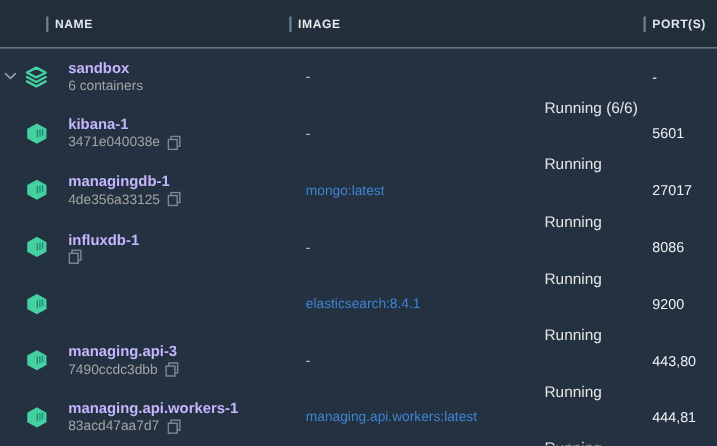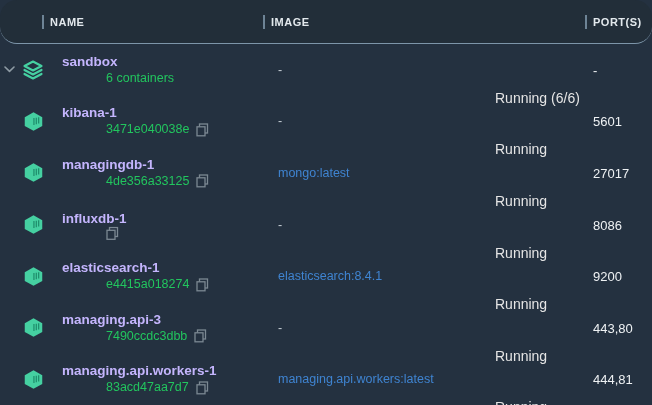--- a/index.html
+++ b/index.html
@@ -8,41 +8,40 @@
     background:#243140;
     font-family:"Liberation Sans","DejaVu Sans",sans-serif;
     -webkit-font-smoothing:antialiased;
   }
   .table{width:652px;height:405px;position:relative;background:#243140;}
 
   
   .thead{
     position:relative;height:43px;background:#222e39;
     border-bottom:1px solid #7d95a9;
-    border-radius:17px;
   }
   .hcell{
     position:absolute;top:0;height:43px;display:flex;align-items:center;
     cursor:pointer;
   }
   .hbar{display:inline-block;width:2px;height:14px;background:#6e8496;margin-right:6px;}
   .hlabel{
     color:#e3e9ed;font-size:11px;font-weight:700;letter-spacing:.5px;
   }
 
   
   .tbody{position:absolute;top:44px;left:0;right:0;bottom:0;display:flex;flex-direction:column;}
   .row{position:relative;flex:1;min-height:0;cursor:pointer;}
 
   .chev{position:absolute;left:4px;top:50%;transform:translateY(-50%);width:12px;height:8px;display:flex;align-items:center;}
   .icon{position:absolute;left:22px;top:50%;transform:translateY(-50%);width:22px;height:21px;display:flex;align-items:center;justify-content:center;}
 
   .namecell{position:absolute;left:62px;top:50%;transform:translateY(-50%);max-width:210px;white-space:nowrap;}
   .cname{color:#c4b5fd;font-size:13.5px;font-weight:700;line-height:17px;}
-  .csub{color:#22c55e;font-size:12.5px;line-height:17px;display:flex;align-items:center;gap:7px;margin-left:44px;}
+  .csub{color:#a3a3a3;font-size:12.5px;line-height:17px;display:flex;align-items:center;gap:7px;}
   .copy{display:inline-flex;cursor:pointer;}
 
   .imgcell{position:absolute;left:278px;top:50%;transform:translateY(-50%);
     color:#c6cfd6;font-size:12.5px;max-width:205px;white-space:nowrap;overflow:hidden;}
   .imgcell.link{color:#3f84d1;cursor:pointer;}
 
   .statuscell{position:absolute;left:495px;top:50%;transform:translateY(-50%);
     color:#e5e5e5;font-size:14px;white-space:nowrap;margin-top:28px;}
   .portscell{position:absolute;left:593px;top:50%;transform:translateY(-50%);
     color:#eef1f3;font-size:13px;white-space:nowrap;}
@@ -189,32 +188,20 @@
 
       <svg width="21" height="20" viewBox="0 0 24 22">
         <path d="M12 0.5 L22 6 L22 16 L12 21.5 L2 16 L2 6 Z" fill="#45d0a1"></path>
         <g stroke="#1e8c6b" stroke-width="1.4">
           <line x1="12.5" y1="7" x2="12.5" y2="15"></line>
           <line x1="15.2" y1="6.6" x2="15.2" y2="14.2"></line>
           <line x1="17.9" y1="6.2" x2="17.9" y2="13.2"></line>
         </g>
       </svg>
     </span>
-    <span class="namecell">
-      <div class="cname">elasticsearch-1</div>
-      <div class="csub">
-        <span>e4415a018274</span>
-        <span class="copy">
-          <svg width="13" height="14" viewBox="0 0 13 14">
-            <rect x="3.5" y="1" width="8" height="9" fill="none" stroke="#7b8892" stroke-width="1.3"></rect>
-            <rect x="1" y="3.8" width="8" height="9" fill="#243140" stroke="#7b8892" stroke-width="1.3"></rect>
-          </svg>
-        </span>
-      </div>
-    </span>
     <span class="imgcell link">elasticsearch:8.4.1</span>
     <span class="statuscell">Running</span>
     <span class="portscell">9200</span>
   </div>
 
   <div class="row">
 
     <span class="icon">
 
       <svg width="21" height="20" viewBox="0 0 24 22">

